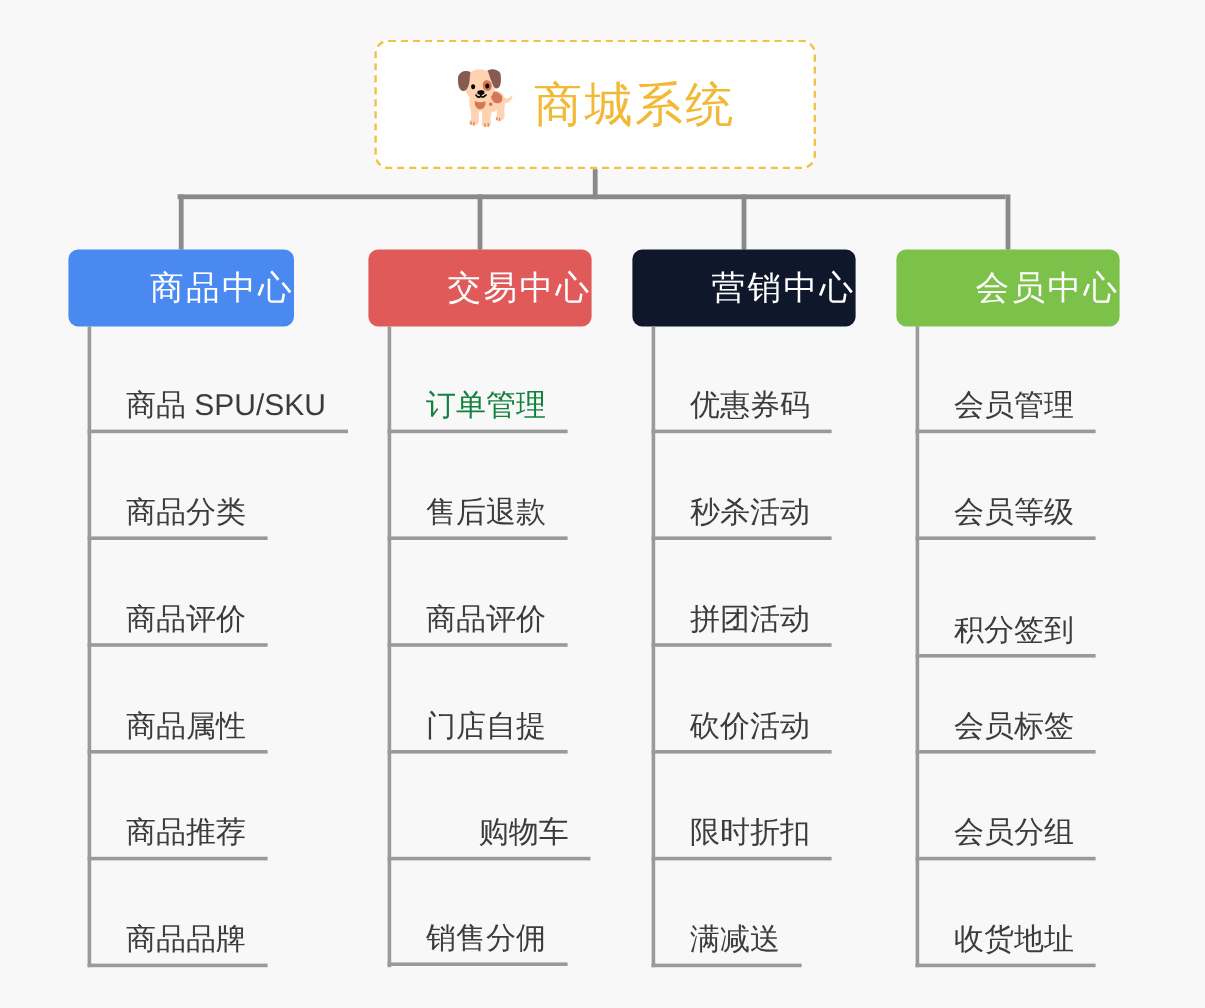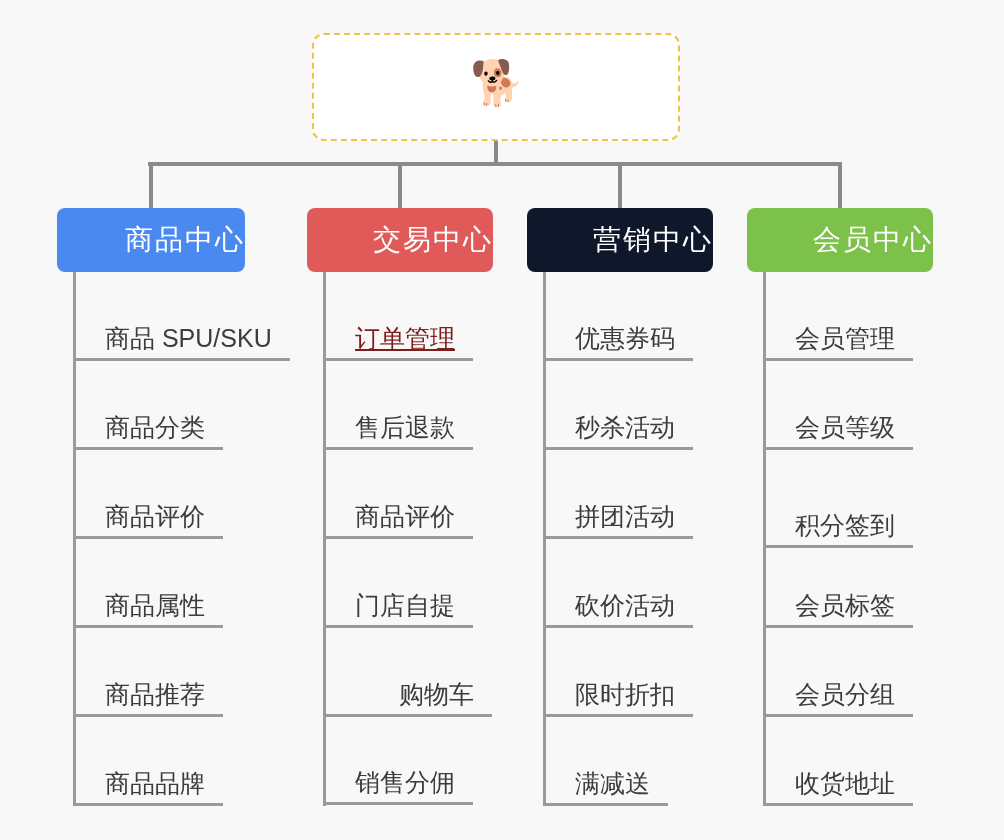--- a/index.html
+++ b/index.html
@@ -110,20 +110,21 @@
     font-weight: 400;
   }
 </style>
 </head>
 <body>
 
 <div id="canvas">
 
   <div class="root-node">
     <span class="root-emoji">🐕</span>
+    <span class="root-title">商城系统</span>
   </div>
 
   <div id="connector-layer">
       <div class="conn conn-v" style="left: 494px; top: 141px; height: 25px; background: rgb(138, 138, 138);"></div>
       <div class="conn conn-h" style="left: 148px; top: 162px; width: 690px; background: rgb(138, 138, 138);"></div>
       <div class="conn conn-v" style="left: 149px; top: 162px; height: 46px; background: rgb(138, 138, 138);"></div>
       <div class="conn conn-v" style="left: 398px; top: 162px; height: 46px; background: rgb(138, 138, 138);"></div>
       <div class="conn conn-v" style="left: 618px; top: 162px; height: 46px; background: rgb(138, 138, 138);"></div>
       <div class="conn conn-v" style="left: 838px; top: 162px; height: 46px; background: rgb(138, 138, 138);"></div>
     </div>
@@ -152,21 +153,21 @@
         <div class="leaf" style="top: 445px; border-bottom-color: rgb(154, 154, 154);">
           <span class="leaf-label" style="color: rgb(60, 60, 60);">商品品牌</span>
         </div>
       </div>
       <div class="cat-box" style="left: 307px; top: 208px; width: 186px; background: rgb(224, 90, 90);">
         <span class="cat-label">交易中心</span>
       </div>
       <div class="branch" style="left: 323px;">
         <div class="branch-spine" style="height: 534px; background: rgb(154, 154, 154);"></div>
         <div class="leaf" style="top: 0px; border-bottom-color: rgb(154, 154, 154);">
-          <span class="leaf-label" style="color: #7f1d1d; text-decoration: underline;">订单管理</span>
+          <span class="leaf-label" style="color: #15803d;">订单管理</span>
         </div>
         <div class="leaf" style="top: 89px; border-bottom-color: rgb(154, 154, 154);">
           <span class="leaf-label" style="color: rgb(60, 60, 60);">售后退款</span>
         </div>
         <div class="leaf" style="top: 178px; border-bottom-color: rgb(154, 154, 154);">
           <span class="leaf-label" style="color: rgb(60, 60, 60);">商品评价</span>
         </div>
         <div class="leaf" style="top: 267px; border-bottom-color: rgb(154, 154, 154);">
           <span class="leaf-label" style="color: rgb(60, 60, 60);">门店自提</span>
         </div>

